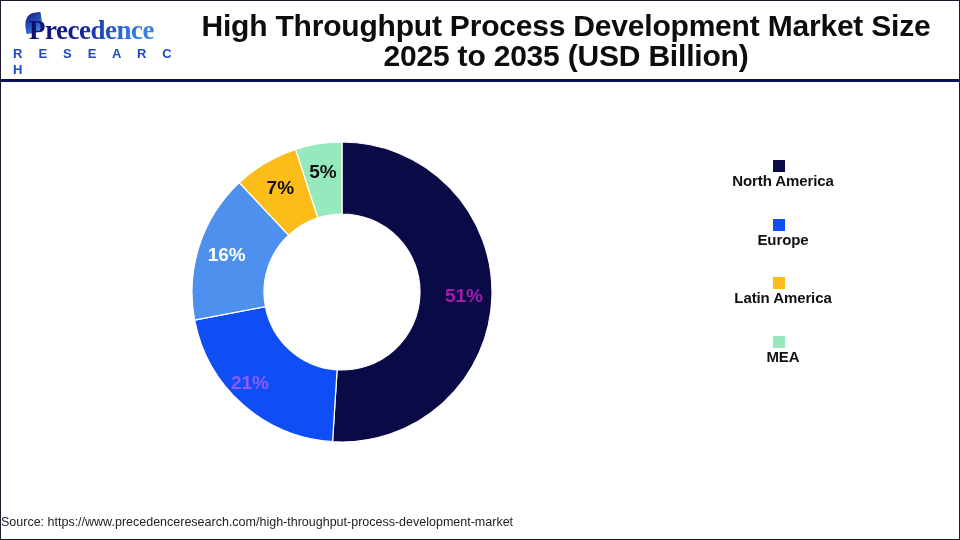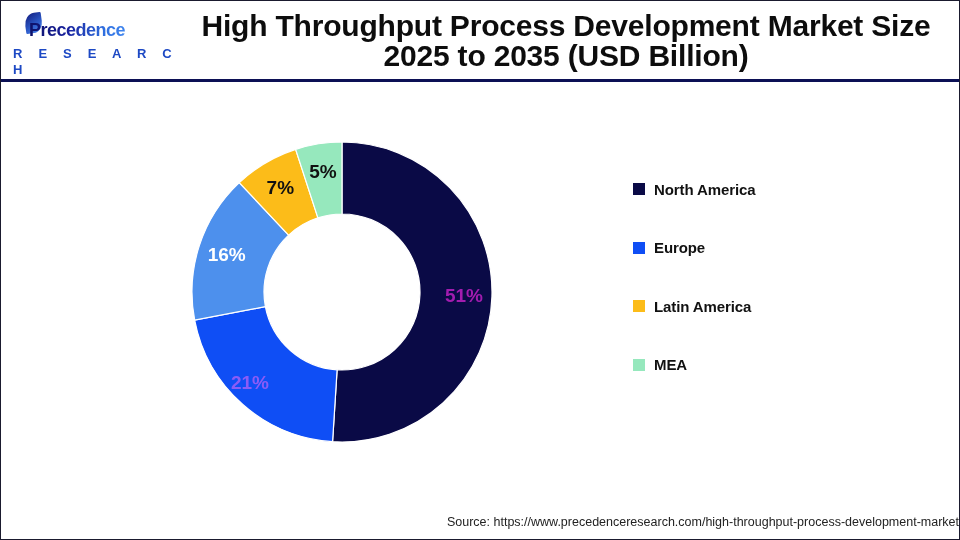--- a/index.html
+++ b/index.html
@@ -36,22 +36,22 @@
     left: 10px;
     top: 14px;
     width: 175px;
     height: 52px;
     user-select: none;
   }
   .logo-word {
     position: absolute;
     left: 18px;
     top: 0px;
-    font-family: Liberation Sans, sans-serif;
-    font-size: 18px;
+    font-family: Liberation Serif, serif;
+    font-size: 27px;
     font-weight: bold;
     letter-spacing: -0.5px;
     background: linear-gradient(95deg, #0d1066 0%, #17209c 40%, #2f6fe0 78%, #3f86ef 100%);
     -webkit-background-clip: text;
     background-clip: text;
     color: transparent;
     line-height: 30px;
   }
   .logo-leaf {
     position: absolute;
@@ -123,20 +123,21 @@
   .legend {
     position: absolute;
     left: 632px;
     top: 75px;
     width: 300px;
   }
   .legend-item {
     display: flex;
     align-items: center;
     height: 58.5px;
+    flex-direction: column;
   }
   .legend-swatch {
     width: 12px;
     height: 12px;
     flex: 0 0 12px;
     margin-right: 9px;
   }
   .legend-label {
     font-family: "Liberation Sans", sans-serif;
     font-size: 15px;
@@ -144,21 +145,21 @@
     color: #111111;
     letter-spacing: -0.1px;
   }
 
   
   .source {
     position: absolute;
     left: 0;
     top: 430px;
     width: 958px;
-    text-align: right;
+    text-align: left;
     font-family: "Liberation Sans", sans-serif;
     font-size: 12.5px;
     color: #232323;
   }
 </style>
 </head>
 <body>
 
 <div class="screenshot">
 

